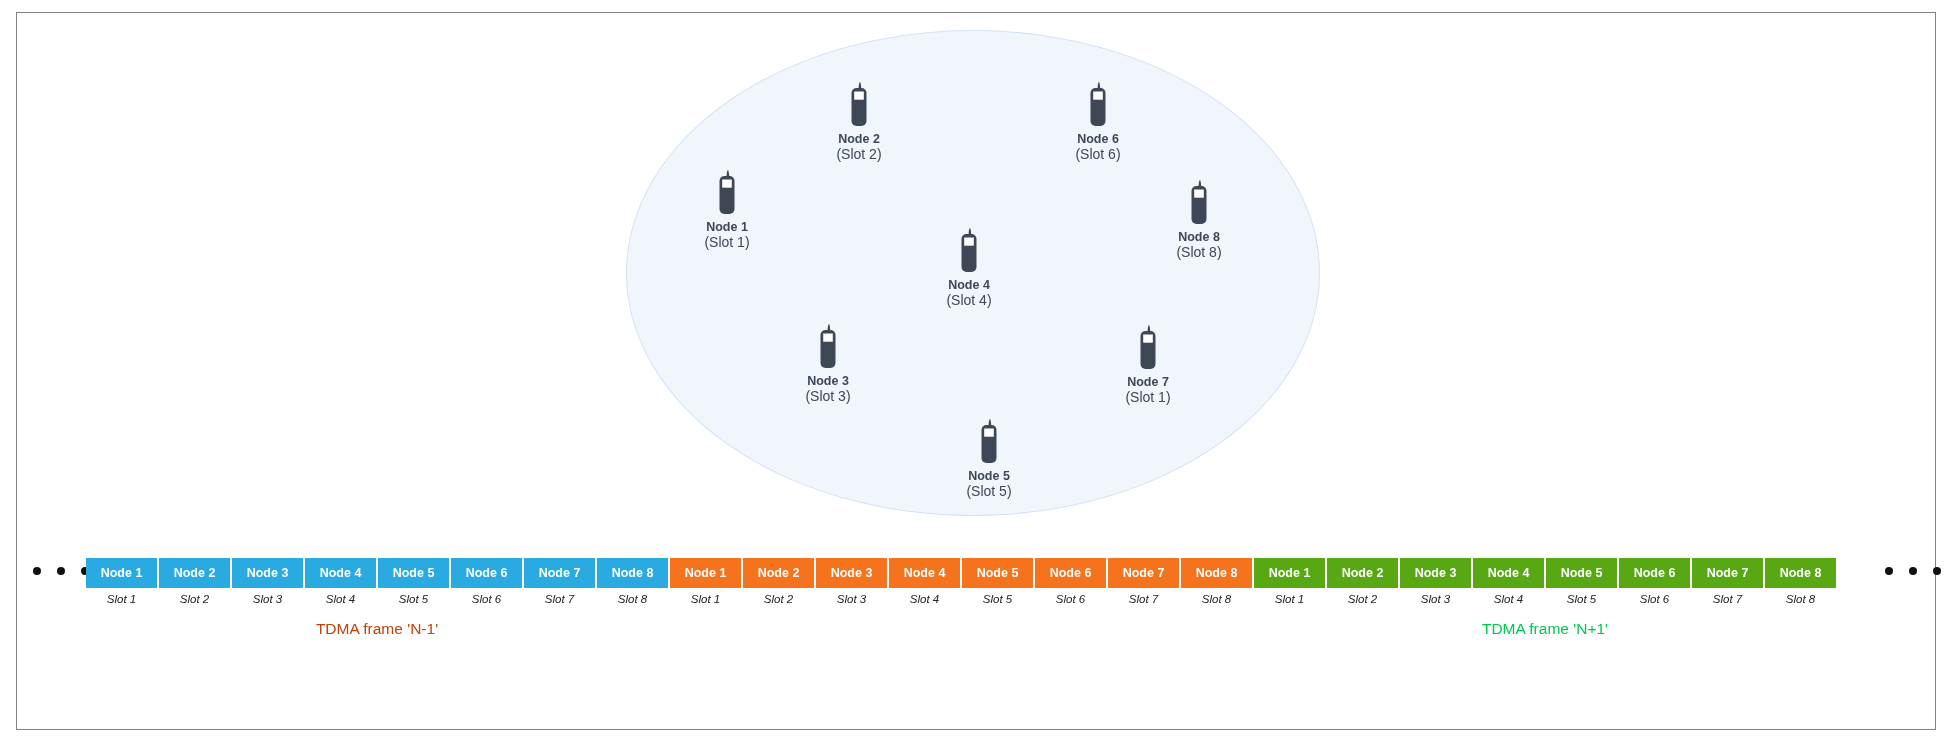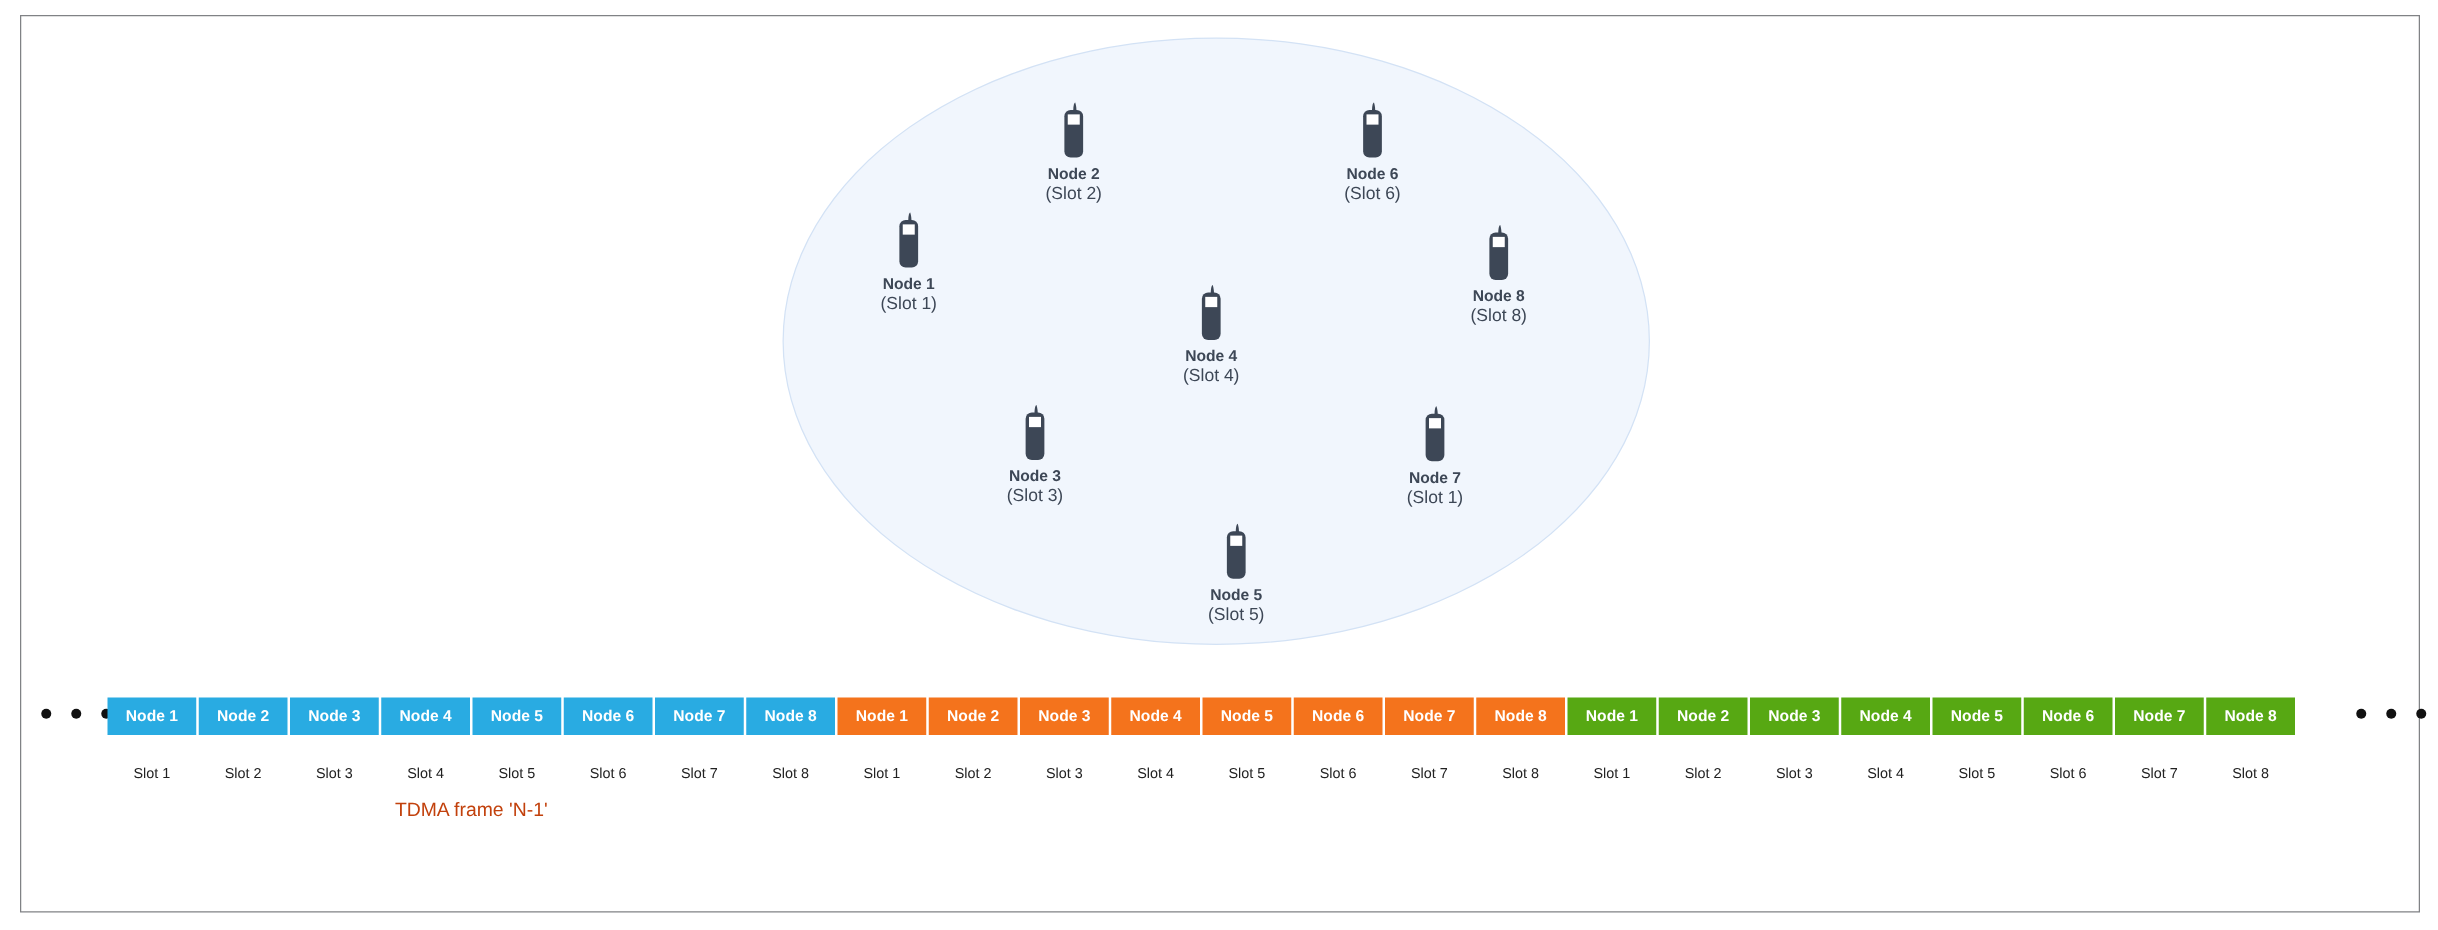--- a/index.html
+++ b/index.html
@@ -108,24 +108,25 @@
     display: flex;
     align-items: center;
     justify-content: center;
     color: #ffffff;
     font-size: 12.5px;
     font-weight: bold;
     line-height: 1;
     margin-bottom: 0;
   }
   .slot-caption {
-    margin-top: 24px;
+    margin-top: 4px;
     font-size: 11.5px;
     color: #222222;
     line-height: 14px;
+    font-style: italic;
   }
   .frame-label {
     margin-top: 14px;
     text-align: center;
     font-size: 15.5px;
     line-height: 18px;
     white-space: nowrap;
   }
 
   .dots {
@@ -359,20 +360,21 @@
             </div>
             <div class="slot-cell">
               <div class="slot-block" style="background: rgb(87, 168, 19);">Node 7</div>
               <div class="slot-caption">Slot 7</div>
             </div>
             <div class="slot-cell">
               <div class="slot-block" style="background: rgb(87, 168, 19);">Node 8</div>
               <div class="slot-caption">Slot 8</div>
             </div>
           </div>
+          <div class="frame-label" style="color: rgb(0, 200, 83);">TDMA frame 'N+1'</div>
         </div>
       </div>
 
     <div class="dots" id="dots-right">
       <span class="dot"></span>
       <span class="dot"></span>
       <span class="dot"></span>
     </div>
 
 

